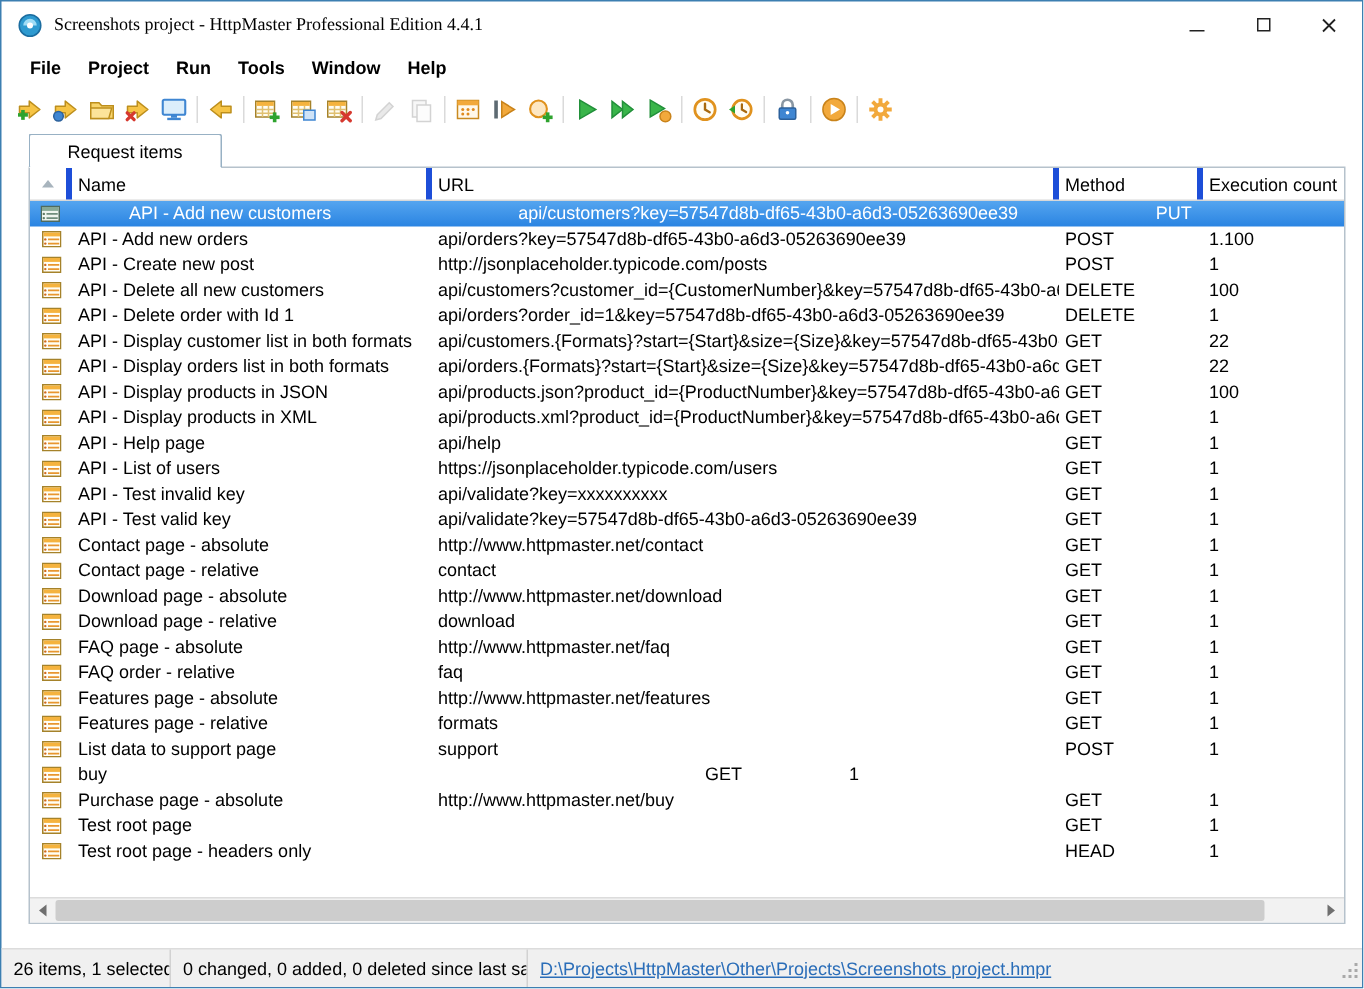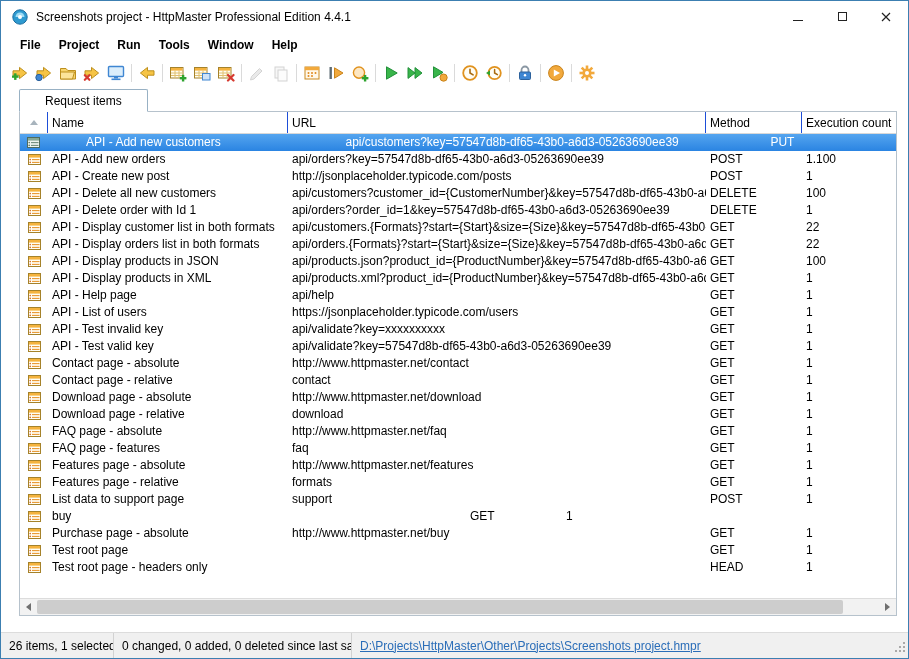--- a/index.html
+++ b/index.html
@@ -5,21 +5,21 @@
   * { box-sizing: border-box; }
   html,body { margin:0; padding:0; }
   body { width:909px; height:659px; overflow:hidden; }
   .window {
     width:909px; height:659px; border:1px solid #3c7fb1; background:#fff;
     position:relative; font-family:"Liberation Sans", sans-serif; font-size:12px;
     color:#000; overflow:hidden;
   }
   .titlebar { height:31px; display:flex; align-items:center; padding-left:11px; }
   .appicon { display:flex; }
-  .title-text { margin-left:8px; }
+  .title-text { margin-left:8px;font-family:Liberation Serif, serif; }
   .win-controls { margin-left:auto; display:flex; align-self:stretch; }
   .win-btn { width:44px; display:flex; align-items:center; justify-content:center; }
   .glyph-min { width:10px; border-top:1px solid #222; margin-top:7px; }
   .glyph-max { width:9px; height:9px; border:1px solid #222; }
 
   .menubar { height:26px; display:flex; align-items:center; padding-left:10px; }
   .menu-item { padding:4px 9px;font-weight:bold; }
 
   .toolbar { height:30px; display:flex; align-items:center; padding-left:7px; }
   .tbtn { width:24px; height:24px; display:flex; align-items:center; justify-content:center; }
@@ -29,21 +29,21 @@
   .content { margin-left:18px; width:878px; }
   .tabstrip { height:23px; position:relative; }
   .tab {
     position:absolute; left:0; bottom:-1px; height:23px; padding:0 25px;
     display:flex; align-items:center; background:#fff;
     border:1px solid #98b1c4; border-bottom:1px solid #fff;
     border-radius:2px 2px 0 0; z-index:2;
   }
   .table { border:1px solid #b6c2cc; height:505px; display:flex; flex-direction:column; position:relative; z-index:1; background:#fff; }
   .thead { display:flex; height:22px; border-bottom:1px solid #d8d8d8; flex:none; }
-  .th { display:flex; align-items:center; padding-left:4px; border-right:1px solid #1d4ed8; height:100%; }
+  .th { display:flex; align-items:center; padding-left:4px; border-right:4px solid #1d4ed8; height:100%; }
   .th.icon { width:28px; justify-content:center; padding-left:0; }
   .th.name { width:240px; }
   .th.url { width:418px; }
   .th.method { width:96px; }
   .th.count { flex:1; border-right:none; }
   .sort-arrow { width:0; height:0; border-left:4px solid transparent; border-right:4px solid transparent; border-bottom:5px solid #a8b4bd; }
   .tbody { flex:1; overflow:hidden; }
   .row { display:flex; height:17px; align-items:center; white-space:nowrap; }
   .cell { overflow:hidden; padding-left:4px; height:17px; line-height:17px; }
   .cell.icon { width:28px; display:flex; align-items:center; justify-content:center; padding-left:0; }
@@ -594,21 +594,21 @@
     <div class="cell icon">
               <svg width="13" height="11" viewBox="0 0 13 11">
                 <rect x="0.5" y="0.5" width="12" height="10" fill="#fffef5" stroke="#a5822a"></rect>
                 <rect x="1" y="1" width="11" height="2.6" fill="#f5b33e"></rect>
                 <line x1="4" y1="5.6" x2="11.5" y2="5.6" stroke="#e8962f" stroke-width="1.1"></line>
                 <line x1="4" y1="8.4" x2="11.5" y2="8.4" stroke="#e8962f" stroke-width="1.1"></line>
                 <circle cx="2.2" cy="5.6" r="0.8" fill="#d2691e"></circle>
                 <circle cx="2.2" cy="8.4" r="0.8" fill="#d2691e"></circle>
               </svg>
             </div>
-    <div class="cell name">FAQ page - features</div>
+    <div class="cell name">FAQ order - relative</div>
     <div class="cell url">faq</div>
     <div class="cell method">GET</div>
     <div class="cell count">1</div>
   </div>
           <div class="row">
     <div class="cell icon">
               <svg width="13" height="11" viewBox="0 0 13 11">
                 <rect x="0.5" y="0.5" width="12" height="10" fill="#fffef5" stroke="#a5822a"></rect>
                 <rect x="1" y="1" width="11" height="2.6" fill="#f5b33e"></rect>
                 <line x1="4" y1="5.6" x2="11.5" y2="5.6" stroke="#e8962f" stroke-width="1.1"></line>

